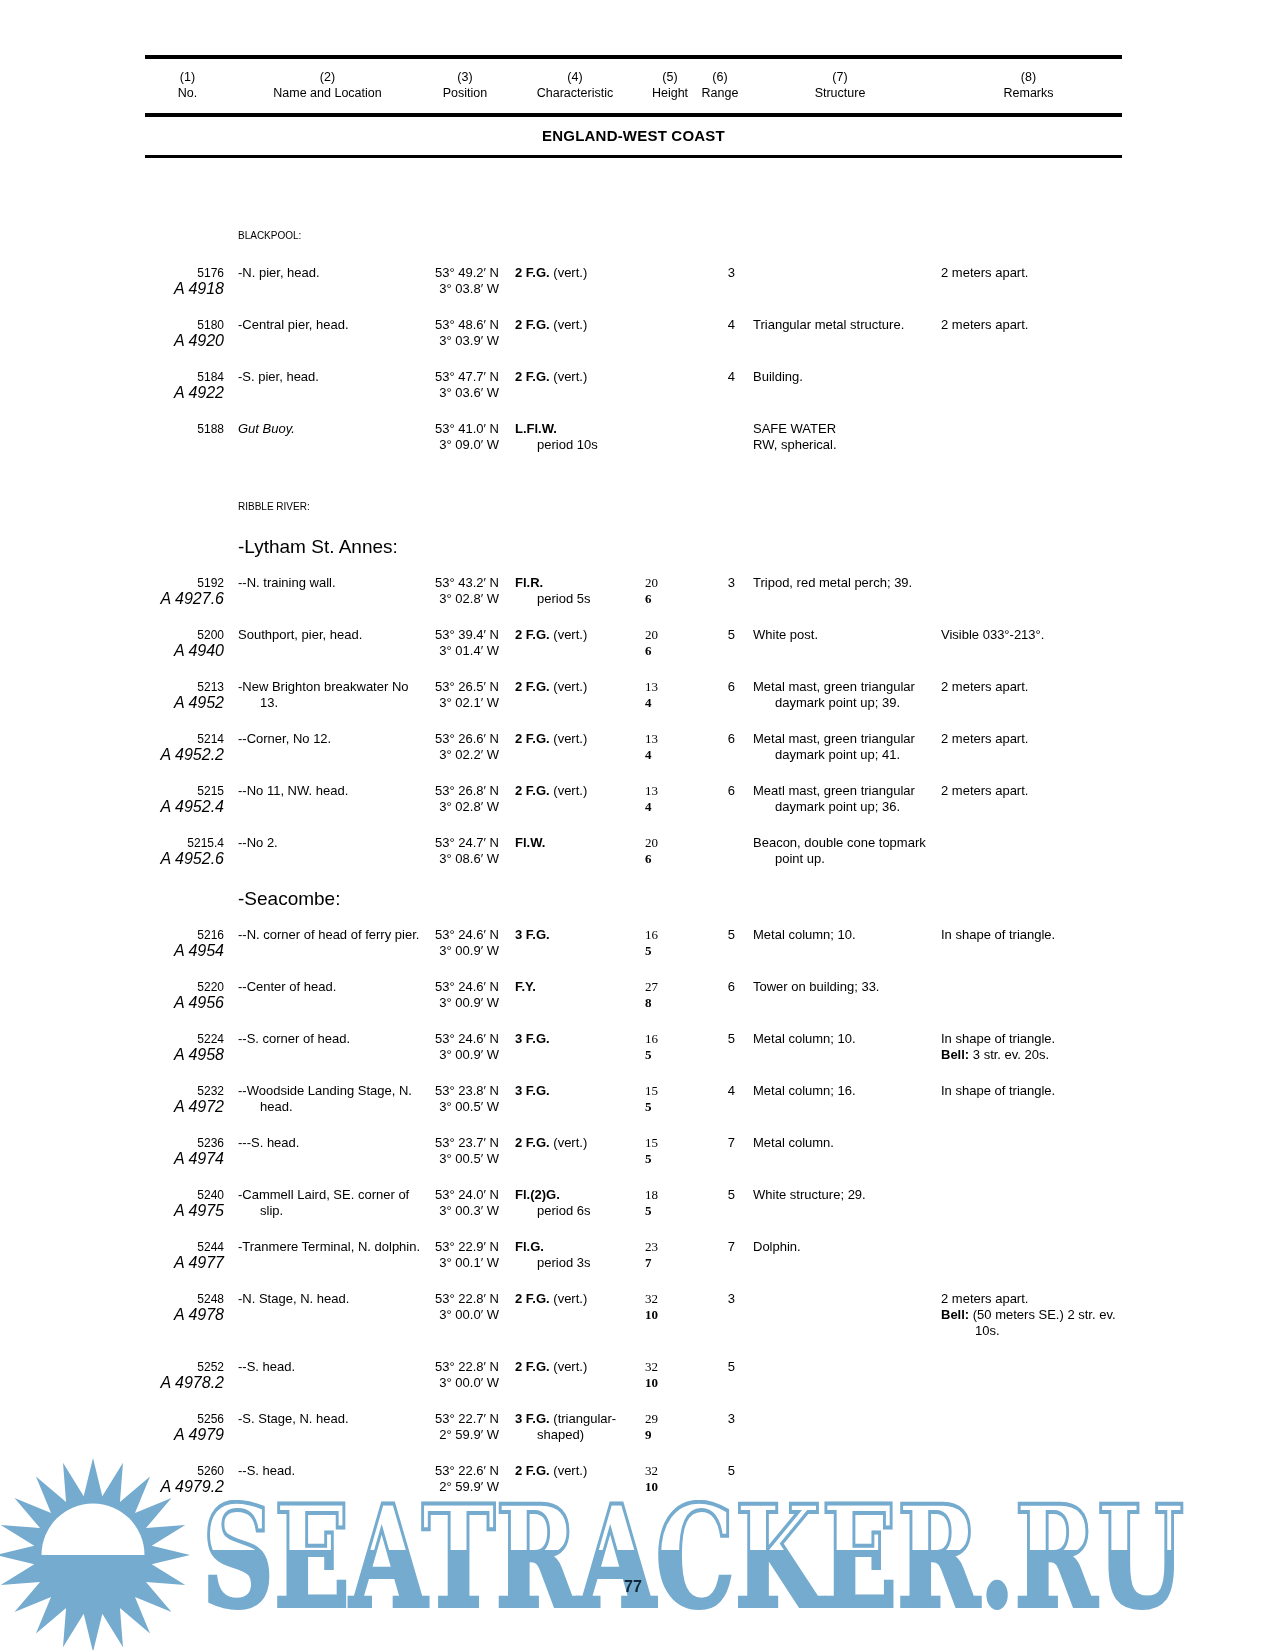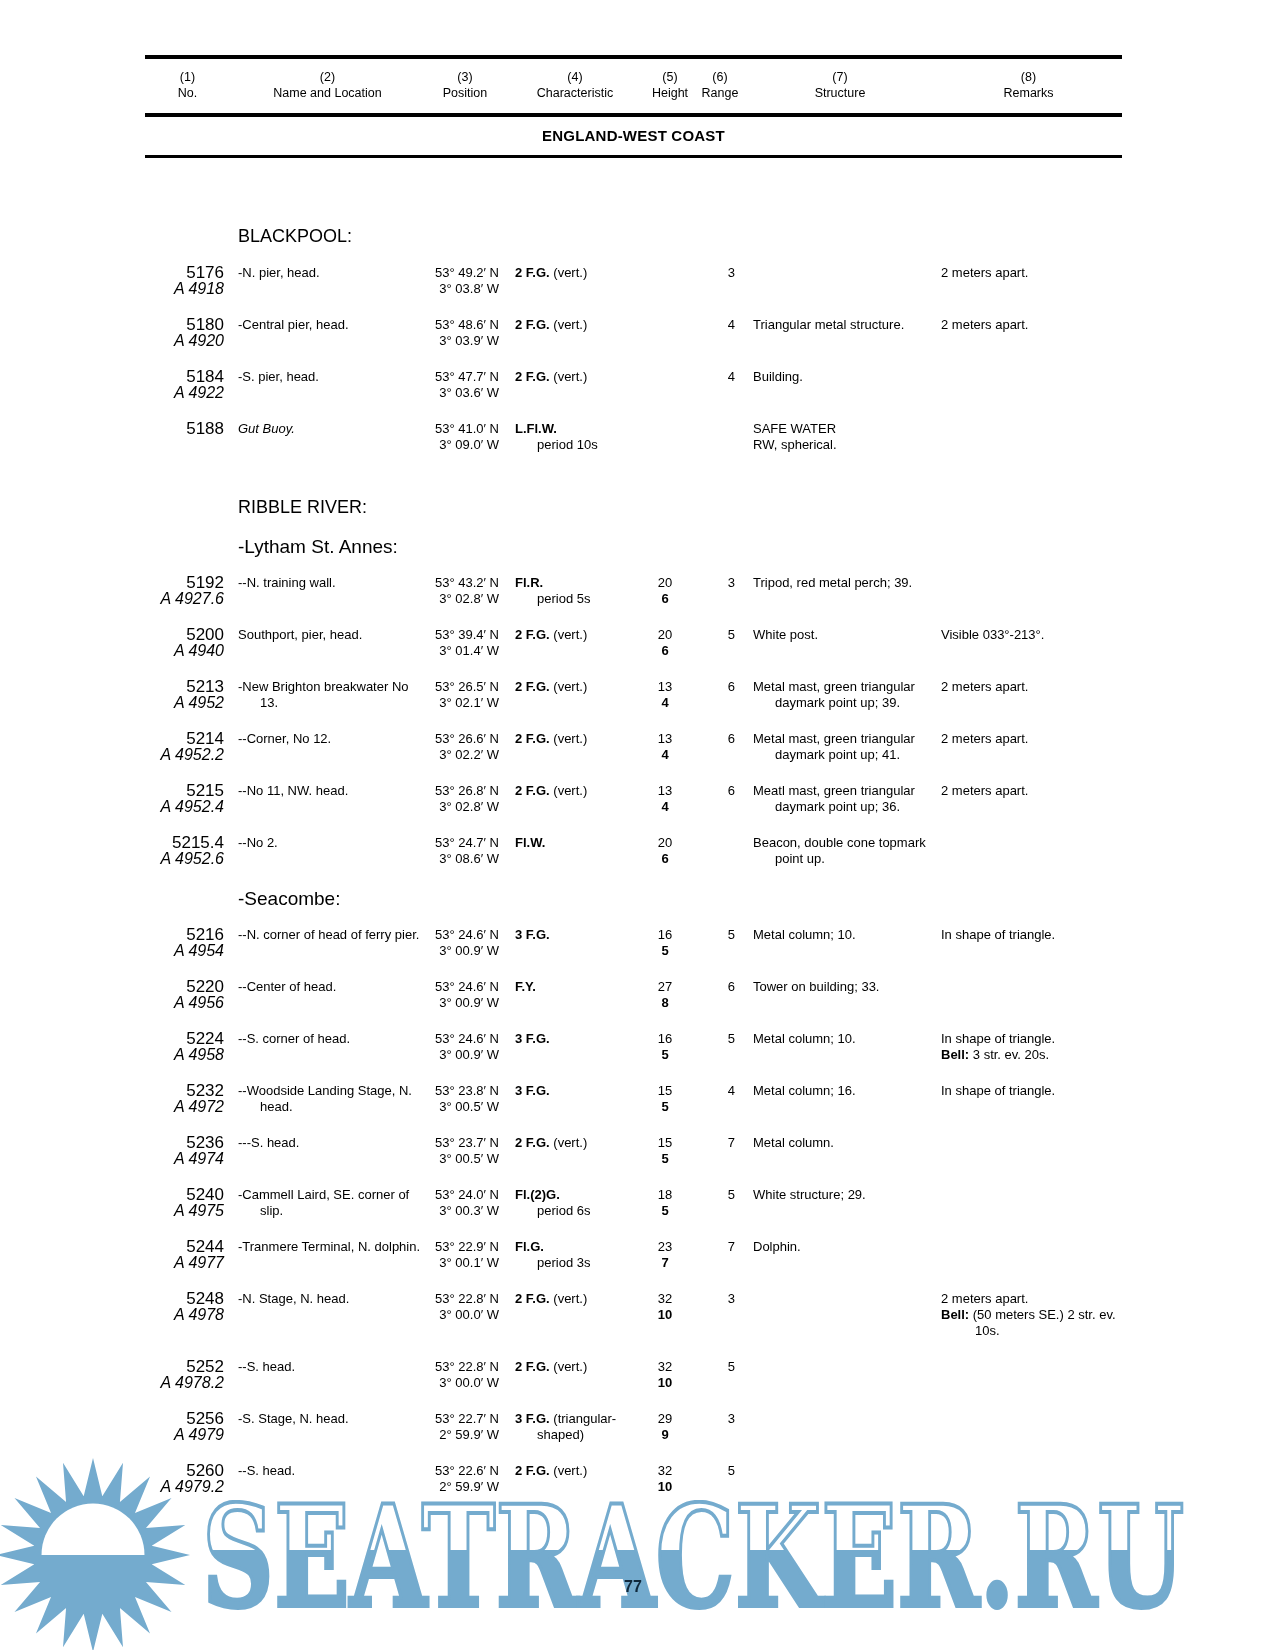--- a/index.html
+++ b/index.html
@@ -10,34 +10,34 @@
   .table-wrap { position:absolute; left:145px; top:55px; width:977px; z-index:2; }
   .rule { background:#000; height:4px; }
   .rule.thin { height:3px; }
   .colheaders {
     display:grid; grid-template-columns:85px 195px 80px 140px 50px 50px 190px 1fr;
     padding:10px 0 12px 0;
   }
   .colheader { text-align:center; font-size:12.5px; line-height:16px; }
   .region-title { text-align:center; font-weight:bold; font-size:15px; padding:10px 0 11px 0; letter-spacing:0.2px; }
   .table-body { padding-top:24px; }
-  .section { padding-left:93px; font-size:18px; line-height:16px; margin:46px 0 21px 0; }
+  .section { padding-left:93px; font-size:10px; line-height:16px; margin:46px 0 21px 0; }
   .sub { padding-left:93px; font-size:19px; line-height:16px; margin:24px 0 20px 0; }
   .row {
     display:grid; grid-template-columns:85px 195px 80px 140px 50px 50px 190px 1fr;
     margin-bottom:20px; font-size:13px; line-height:16px;
   }
   .c div { white-space:nowrap; }
   .c-no { text-align:right; padding-right:6px; }
-  .no { font-size:17px; }
+  .no { font-size:12px; }
   .intl { font-style:italic; font-size:16px; line-height:15px; }
   .c-name { padding-left:8px; }
   .c-pos { text-align:right; padding-right:6px; }
   .c-char { padding-left:10px; }
-  .c-h { text-align:center; padding-right:10px; }
+  .c-h { text-align:left; padding-right:10px;font-family:Liberation Serif, serif; }
   .c-rg { text-align:right; padding-right:10px; }
   .c-st { padding-left:8px; }
   .c-rm { padding-left:6px; }
   .b { font-weight:bold; }
   .it { font-style:italic; }
   .i1 { padding-left:22px; }
   .i2 { padding-left:34px; }
   .watermark { position:absolute; left:0; top:0; width:1275px; height:1390px; z-index:1; pointer-events:none; }
   .sun { position:absolute; left:-6px; top:1456px; width:198px; height:198px; }
   .wm-text-svg { position:absolute; left:200px; top:1500px; width:990px; height:122px; }

